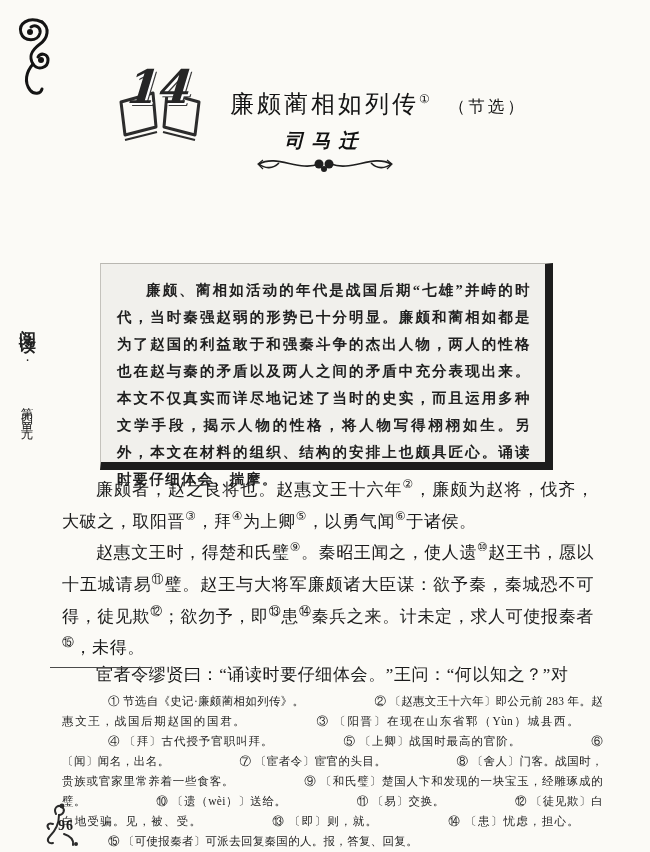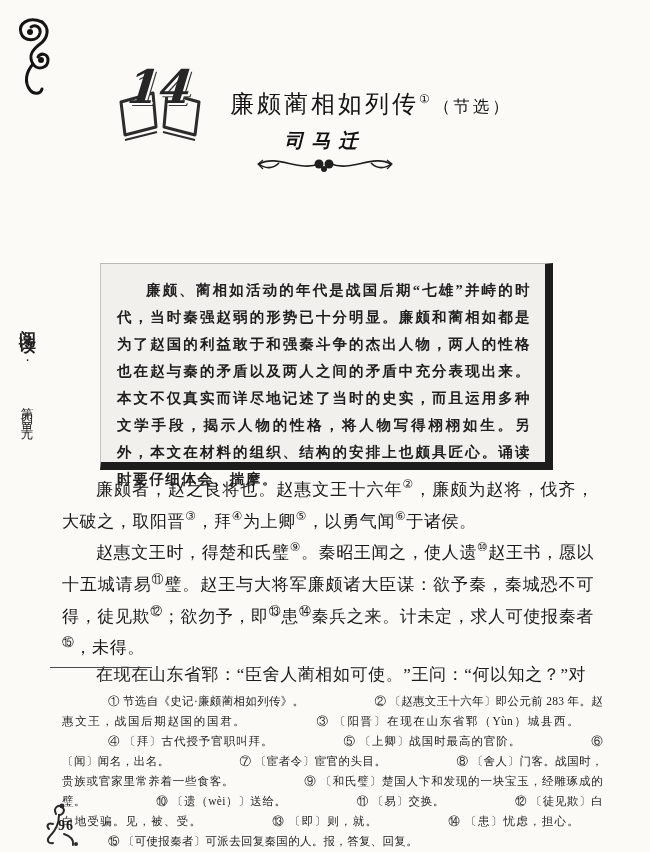--- a/index.html
+++ b/index.html
@@ -30,21 +30,21 @@
     position:absolute; left:16px; top:-6px;
     font-family:"DejaVu Serif", serif; font-style:italic; font-weight:800;
     font-size:46px; color:#262626; text-shadow:2px 2px 0 #ffffff, 3px 3px 0 #3a3a3a;
     transform:skewX(-6deg);
   }
 
   
   .title-row { position:absolute; left:230px; top:88px; width:380px; white-space:nowrap; }
   .title-main { font-size:24px; letter-spacing:3px; font-weight:400; color:#141414; }
   .title-main sup { font-size:12px; letter-spacing:0; }
-  .title-paren { font-size:16.5px; letter-spacing:3px; margin-left:4px; color:#141414; }
+  .title-paren { font-size:16.5px; letter-spacing:3px; margin-left:19px; color:#141414; }
 
   
   .author-block { position:absolute; left:245px; top:128px; width:160px; text-align:center; }
   .author-name { font-size:19px; font-weight:700; font-style:italic; letter-spacing:8px; color:#111; }
   .author-flourish { margin-top:-2px; }
 
   
   .intro-box {
     position:absolute; left:100px; top:222px; width:453px; height:207px;
     background:#f1f0ec;
@@ -137,21 +137,21 @@
     </div>
   </div>
 
   <div class="intro-box">
     <div class="intro-text">廉颇、蔺相如活动的年代是战国后期“七雄”并峙的时代，当时秦强赵弱的形势已十分明显。廉颇和蔺相如都是为了赵国的利益敢于和强秦斗争的杰出人物，两人的性格也在赵与秦的矛盾以及两人之间的矛盾中充分表现出来。本文不仅真实而详尽地记述了当时的史实，而且运用多种文学手段，揭示人物的性格，将人物写得栩栩如生。另外，本文在材料的组织、结构的安排上也颇具匠心。诵读时要仔细体会、揣摩。</div>
   </div>
 
   <div class="body-text">
       <p>廉颇者，赵之良将也。赵惠文王十六年<sup>②</sup>，廉颇为赵将，伐齐，大破之，取阳晋<sup>③</sup>，拜<sup>④</sup>为上卿<sup>⑤</sup>，以勇气闻<sup>⑥</sup>于诸侯。</p>
       <p>赵惠文王时，得楚和氏璧<sup>⑨</sup>。秦昭王闻之，使人遗<sup>⑩</sup>赵王书，愿以十五城请易<sup>⑪</sup>璧。赵王与大将军廉颇诸大臣谋：欲予秦，秦城恐不可得，徒见欺<sup>⑫</sup>；欲勿予，即<sup>⑬</sup>患<sup>⑭</sup>秦兵之来。计未定，求人可使报秦者<sup>⑮</sup>，未得。</p>
-      <p>在现在山东省郓：“臣舍人蔺相如可使。”王问：“何以知之？”对</p>
+      <p>宦者令缪贤曰：“诵读时要仔细体会。”王问：“何以知之？”对</p>
     </div>
 
   <div class="fn-rule"></div>
   <div class="footnotes"><span class="fn-item">① 节选自《史记·廉颇蔺相如列传》。</span><span class="fn-item">② 〔赵惠文王十六年〕即公元前 283 年。赵惠文王，战国后期赵国的国君。</span><span class="fn-item">③ 〔阳晋〕在现在山东省郓（Yùn）城县西。</span><span class="fn-item">④ 〔拜〕古代授予官职叫拜。</span><span class="fn-item">⑤ 〔上卿〕战国时最高的官阶。</span><span class="fn-item">⑥ 〔闻〕闻名，出名。</span><span class="fn-item">⑦ 〔宦者令〕宦官的头目。</span><span class="fn-item">⑧ 〔舍人〕门客。战国时，贵族或官家里常养着一些食客。</span><span class="fn-item">⑨ 〔和氏璧〕楚国人卞和发现的一块宝玉，经雕琢成的璧。</span><span class="fn-item">⑩ 〔遗（wèi）〕送给。</span><span class="fn-item">⑪ 〔易〕交换。</span><span class="fn-item">⑫ 〔徒见欺〕白白地受骗。见，被、受。</span><span class="fn-item">⑬ 〔即〕则，就。</span><span class="fn-item">⑭ 〔患〕忧虑，担心。</span><span class="fn-item">⑮ 〔可使报秦者〕可派去回复秦国的人。报，答复、回复。</span></div>
 
   <div class="page-marker">
     <span class="sprout">
       <svg width="52" height="48" viewBox="0 0 52 48" fill="none" stroke="#2a2a2a" stroke-width="2" stroke-linecap="round">
         <path d="M16 14 C13 8 18 4 22 7 C26 10 23 15 19 15"></path>
         <path d="M19 15 C19 22 16 30 10 36 C6 40 8 44 13 43"></path>

